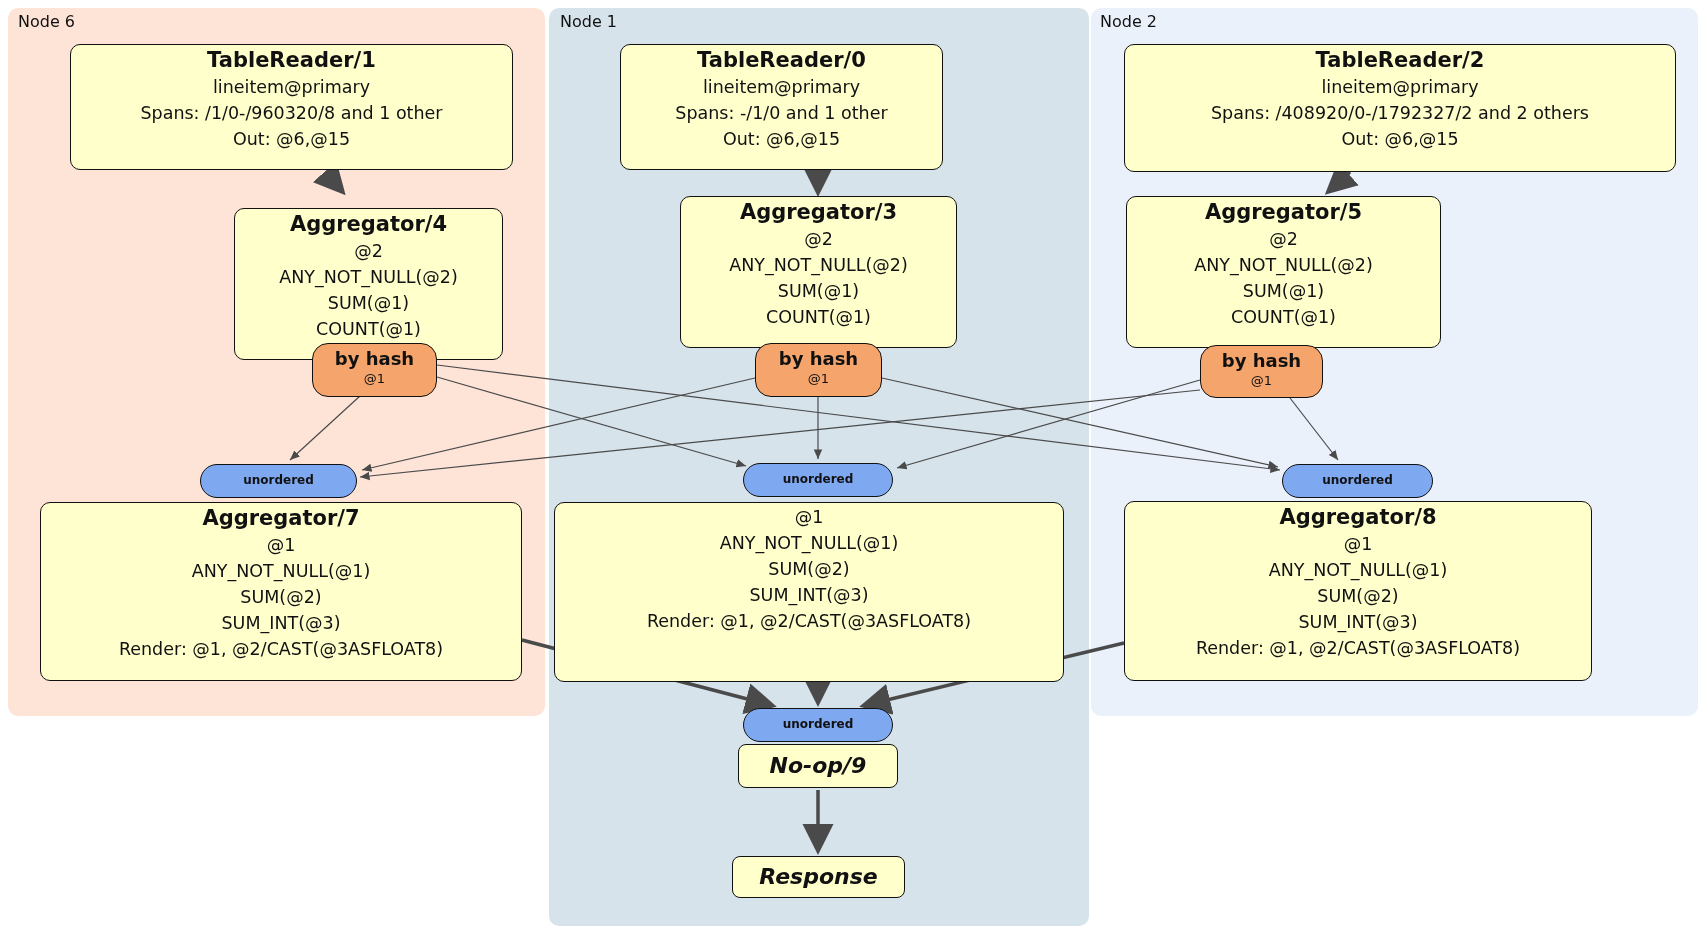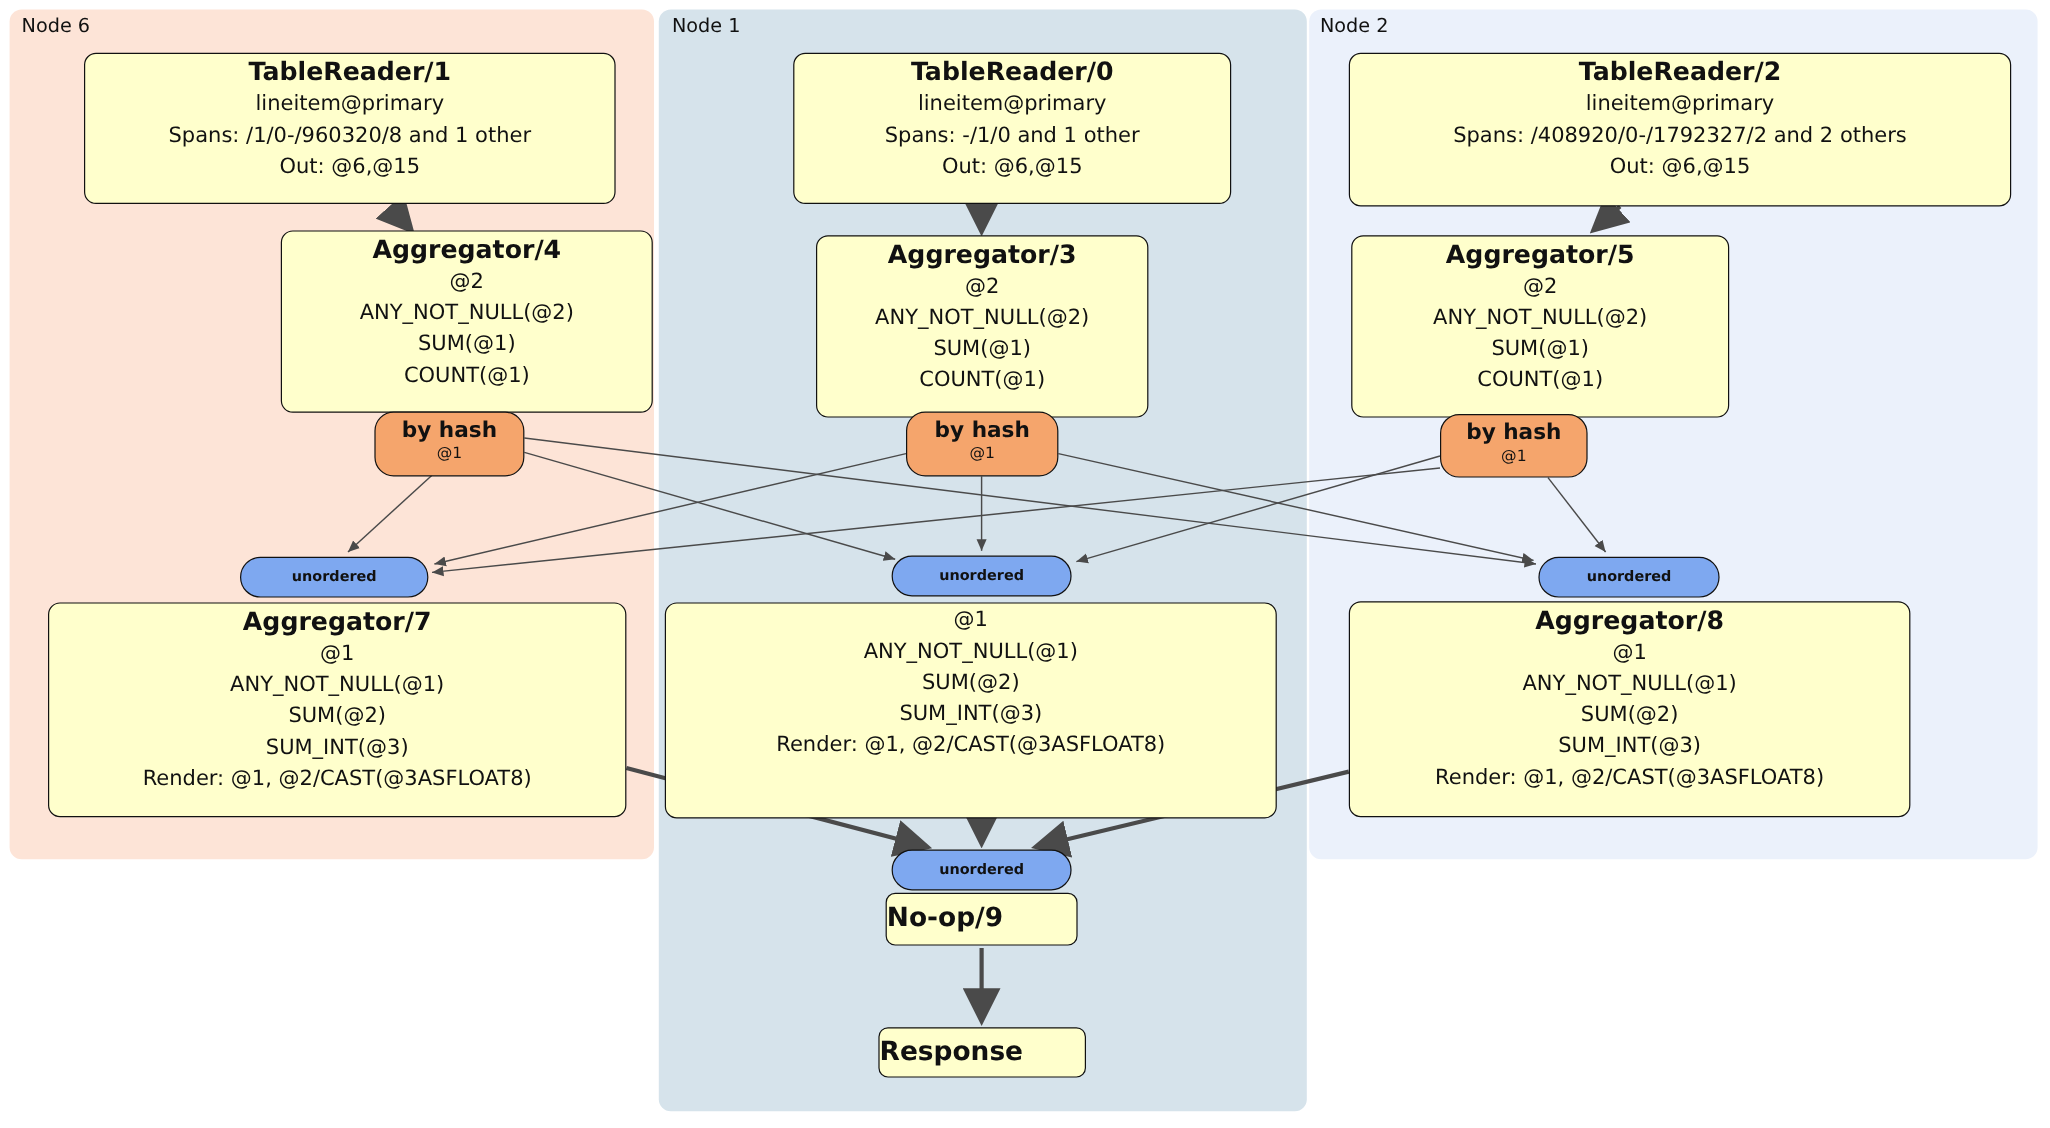--- a/index.html
+++ b/index.html
@@ -25,21 +25,21 @@
   }
   .router-label{font-size:18px;font-weight:bold;line-height:24px;}
   .router-detail{font-size:13px;line-height:16px;}
   .sync{
     position:absolute;box-sizing:border-box;background:#7ea8f0;border:1.6px solid #111;
     border-radius:17px;text-align:center;z-index:4;
   }
   .sync-label{font-size:12px;font-weight:bold;line-height:31px;}
   .noop-box,.response-box{
     position:absolute;box-sizing:border-box;background:#ffffcc;border:1.6px solid #111;
-    border-radius:8px;text-align:left;z-index:3;
+    border-radius:8px;text-align:center;z-index:3;font-style:italic;
   }
   .big-title{font-size:22px;font-weight:bold;}
   .z3{z-index:3;}
 </style>
 </head>
 <body>
 
 <div id="canvas">
 
   <div class="region region-node3"></div>
@@ -79,21 +79,21 @@
     <line x1="1290" y1="398" x2="1338" y2="460" stroke="#4a4a4a" stroke-width="1.2" marker-end="url(#athin)"></line>
   </svg>
 
   <div class="box z3" style="left:70px;top:44px;width:443px;height:126px;">
     <div class="box-title">TableReader/1</div>
     <div class="box-line">lineitem@primary</div>
     <div class="box-line">Spans: /1/0-/960320/8 and 1 other</div>
     <div class="box-line">Out: @6,@15</div>
   </div>
 
-  <div class="box z3" style="left:234px;top:192px;width:310px;height:152px;">
+  <div class="box z3" style="left:234px;top:208px;width:269px;height:152px;">
     <div class="box-title">Aggregator/4</div>
     <div class="box-line">@2</div>
     <div class="box-line">ANY_NOT_NULL(@2)</div>
     <div class="box-line">SUM(@1)</div>
     <div class="box-line">COUNT(@1)</div>
   </div>
 
   <div class="router" style="left:312px;top:343px;width:125px;height:54px;">
     <div class="router-label">by hash</div>
     <div class="router-detail">@1</div>
@@ -105,21 +105,21 @@
 
   <div class="box z3" style="left:40px;top:502px;width:482px;height:179px;">
     <div class="box-title">Aggregator/7</div>
     <div class="box-line">@1</div>
     <div class="box-line">ANY_NOT_NULL(@1)</div>
     <div class="box-line">SUM(@2)</div>
     <div class="box-line">SUM_INT(@3)</div>
     <div class="box-line">Render: @1, @2/CAST(@3ASFLOAT8)</div>
   </div>
 
-  <div class="box z3" style="left:661px;top:44px;width:365px;height:126px;">
+  <div class="box z3" style="left:620px;top:44px;width:323px;height:126px;">
     <div class="box-title">TableReader/0</div>
     <div class="box-line">lineitem@primary</div>
     <div class="box-line">Spans: -/1/0 and 1 other</div>
     <div class="box-line">Out: @6,@15</div>
   </div>
 
   <div class="box z3" style="left:680px;top:196px;width:277px;height:152px;">
     <div class="box-title">Aggregator/3</div>
     <div class="box-line">@2</div>
     <div class="box-line">ANY_NOT_NULL(@2)</div>

